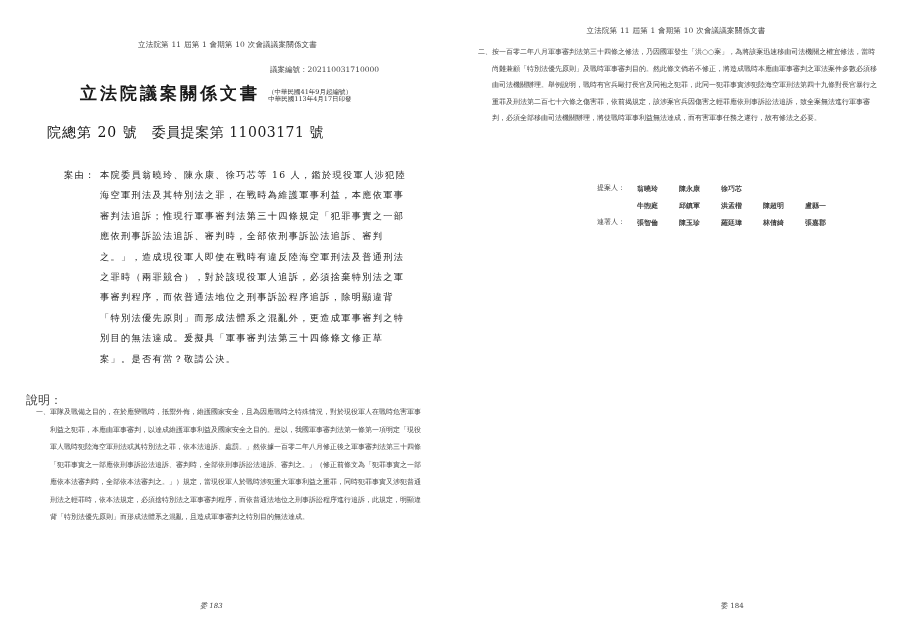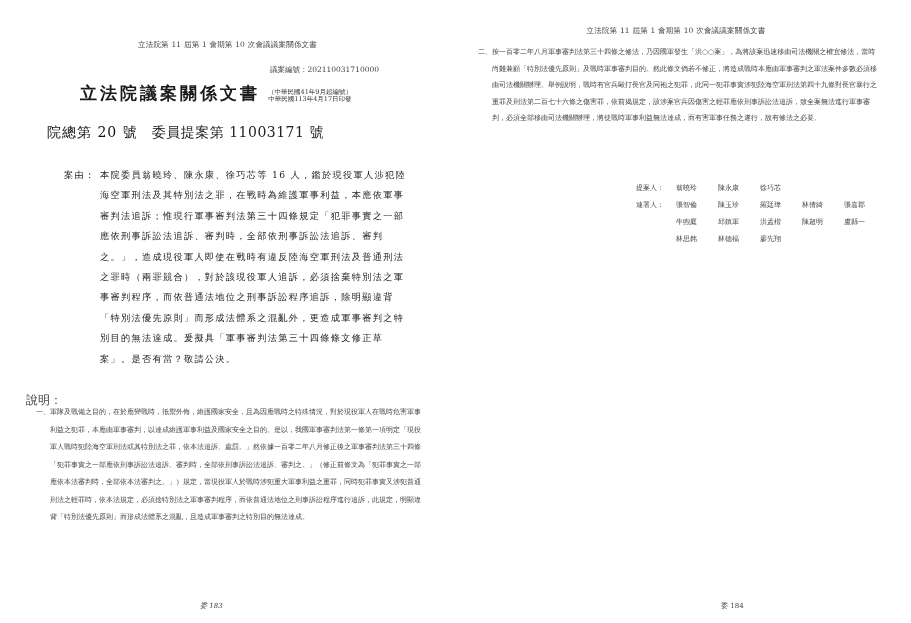--- a/index.html
+++ b/index.html
@@ -61,23 +61,23 @@
     .explain-item .body { flex: 1; }
 
     .left-item-1 { top: 404px; }
 
     .right-item-2 { top: 44px; left: 22px; width: 400px; line-height: 16.6px; }
 
     .signers {
       position: absolute; top: 180px; left: 597px;
       font-size: 7px; color: #444; line-height: 17px;
     }
-    .signer-row { display: flex; margin-left: 39px; }
+    .signer-row { display: flex; }
     .signer-role { width: 40px; }
-    .signer-name { width: 42px; }
+    .signer-name { width: 42px; font-weight: bold; }
     .signer-indent { width: 40px; }
 
     .page-footer {
       position: absolute; top: 601px; font-size: 7px; color: #444;
     }
     .footer-left { left: 200px; font-style: italic; }
     .footer-right { left: 673px; margin-left: 48px; }
   </style>
 </head>
 <body>
@@ -123,36 +123,30 @@
 </div>
 
 <div class="signers">
   <div class="signer-row">
     <span class="signer-role">提案人：</span>
     <span class="signer-name">翁曉玲</span>
     <span class="signer-name">陳永康</span>
     <span class="signer-name">徐巧芯</span>
   </div>
   <div class="signer-row">
-    <span class="signer-role">連署人：</span>
-    <span class="signer-name">張智倫</span>
-    <span class="signer-name">陳玉珍</span>
-    <span class="signer-name">羅廷瑋</span>
-    <span class="signer-name">林倩綺</span>
-    <span class="signer-name">張嘉郡</span>
-  </div>
-  <div class="signer-row">
     <span class="signer-indent"></span>
     <span class="signer-name">牛煦庭</span>
     <span class="signer-name">邱鎮軍</span>
     <span class="signer-name">洪孟楷</span>
     <span class="signer-name">陳超明</span>
     <span class="signer-name">盧縣一</span>
   </div>
   <div class="signer-row">
-    <span class="signer-indent"></span>
-    <span class="signer-name">林思銘</span>
-    <span class="signer-name">林德福</span>
-    <span class="signer-name">廖先翔</span>
+    <span class="signer-role">連署人：</span>
+    <span class="signer-name">張智倫</span>
+    <span class="signer-name">陳玉珍</span>
+    <span class="signer-name">羅廷瑋</span>
+    <span class="signer-name">林倩綺</span>
+    <span class="signer-name">張嘉郡</span>
   </div>
 </div>
 
 <div class="page-footer footer-right">委 184</div>
 
 </body></html>

